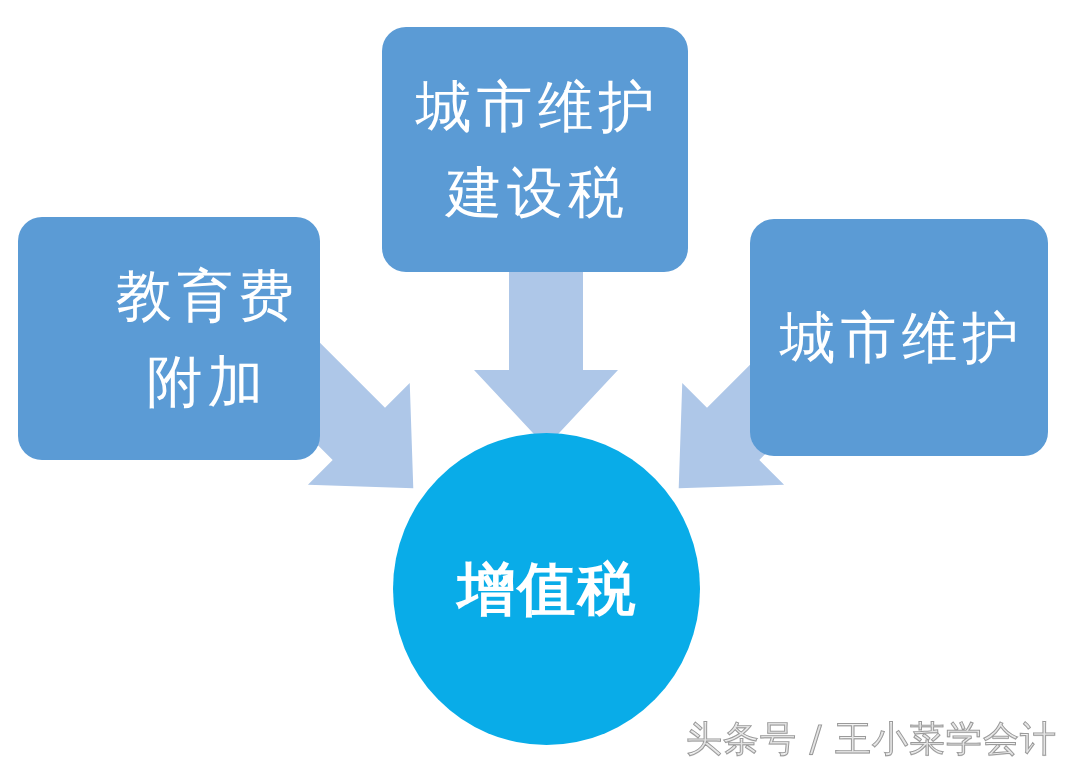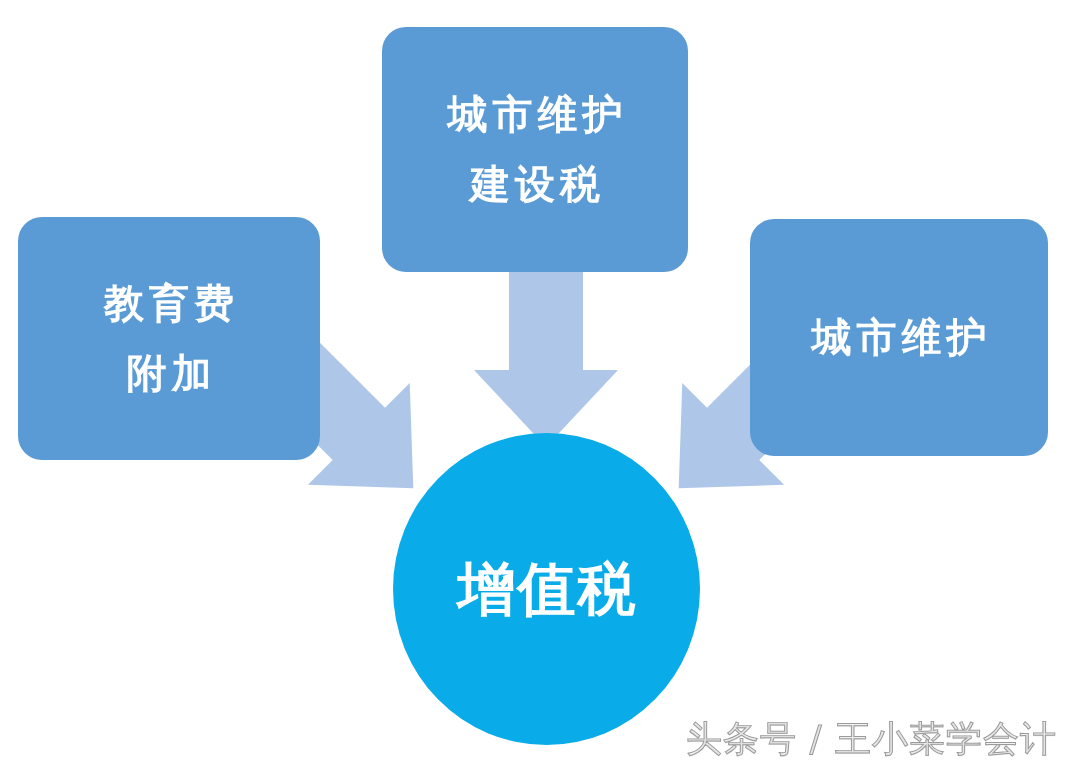--- a/index.html
+++ b/index.html
@@ -37,22 +37,22 @@
     text-align: center;
     pointer-events: none;
     font-family: "Liberation Serif", "DejaVu Serif", serif;
   }
   .node-label .line {
     display: block;
     white-space: nowrap;
   }
   
   .box-label {
-    font-size: 40px;
-    font-weight: 700;
+    font-size: 56px;
+    font-weight: 400;
     letter-spacing: 5px;
     line-height: 1.0;
     text-indent: 5px;
   }
   .box-label .line + .line {
     margin-top: 30px;
     text-align: center;
   }
   
   .circle-label {
@@ -62,21 +62,21 @@
     letter-spacing: 2px;
     line-height: 1.0;
     text-indent: 2px;
     gap: 48px;
   }
   .circle-label .line + .line {
     margin-top: 36px;
   }
   
   #box-urban-maintenance-tax { left: 382px; top: 27px;  width: 306px; height: 245px; }
-  #box-education-surcharge   { left: 18px;  top: 217px; width: 302px; height: 243px; }
+  #box-education-surcharge   { left: 18px;  top: 217px; width: 302px; height: 243px; padding-left: 36px; }
   #box-local-education-surcharge { left: 750px; top: 219px; width: 298px; height: 237px; }
   #circle-core-taxes         { left: 393px; top: 433px; width: 307px; height: 312px; }
 
   
   #watermark {
     position: absolute;
     right: 18px;
     bottom: 14px;
     font-family: "DejaVu Sans", "Liberation Sans", sans-serif;
     font-size: 36px;

